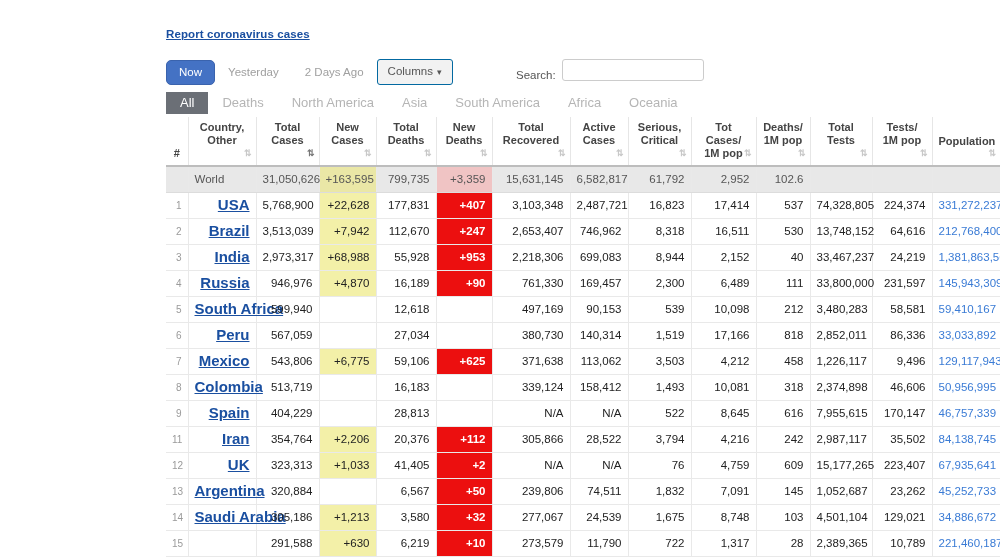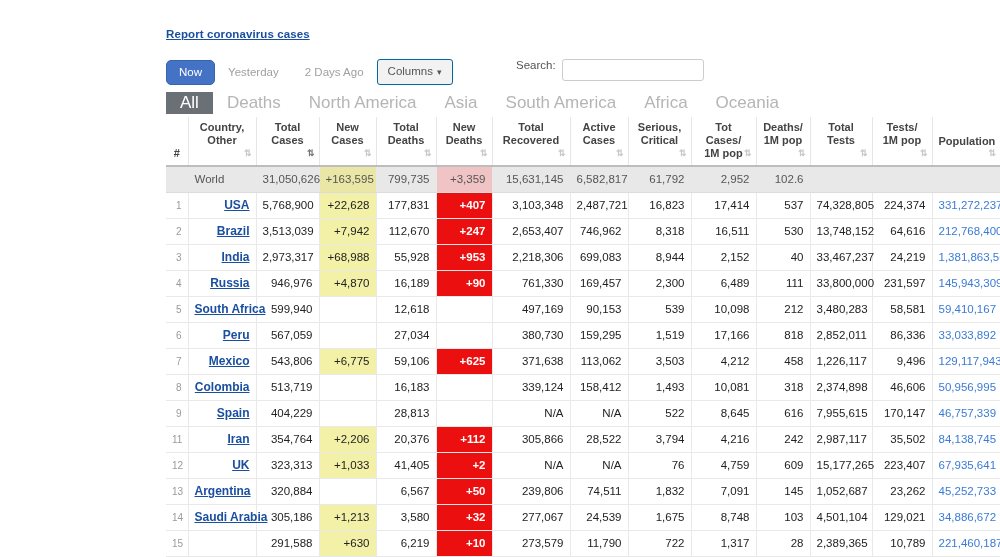--- a/index.html
+++ b/index.html
@@ -39,38 +39,38 @@
   .btn.active{background:#4472c4;color:#fff;border-color:#3a63ad;}
   .btn.plain{color:#a0a0a0;}
   .btn.columns{
     background:#f2f2f2;border:1px solid #0369a1;color:#555;
     padding:5px 10px;border-radius:3px;
   }
   .caret{display:inline-block;margin-left:4px;font-size:9px;}
 
   .search-wrap{
     position:absolute;left:516px;top:59px;
-    display:flex;align-items:flex-start;
+    display:flex;align-items:flex-end;
   }
   .search-label{font-size:11.5px;color:#555;margin-right:6px;}
   .search-input{
     width:130px;height:20px;
     border:1px solid #ccc;border-radius:3px;
     background:#fff;
     font-size:11.5px;font-family:"Liberation Sans",sans-serif;
     padding:0 5px;outline:none;
   }
 
   
   .tabs{
     position:absolute;left:166px;top:92px;
     display:flex;align-items:stretch;
   }
   .tab{
-    font-size:17px;color:#b5b5b5;
+    font-size:13px;color:#b5b5b5;
     padding:4px 14px 5px 14px;
     cursor:pointer;line-height:13px;
   }
   .tab.active{background:#6b6f76;color:#ffffff;}
 
   
   table.main{
     position:absolute;left:166px;top:117px;
     border-collapse:collapse;
     table-layout:fixed;
@@ -103,21 +103,21 @@
     padding:4px 6px;
     text-align:right;
     white-space:nowrap;
     height:17px;
     line-height:15px;
   }
   table.main td:first-child{border-left:none;}
   td.rank{text-align:center;color:#9a9a9a;font-size:10px;width:18px;}
   td.country{text-align:left;}
   td.country a{
-    color:#1a4fa0;text-decoration:underline;font-weight:bold;font-size:12px;
+    color:#1a4fa0;text-decoration:underline;font-weight:bold;font-size:15px;
     cursor:pointer;
   }
   td.pop{color:#3a7bd5;text-align:right;}
   tr.world td{background:#e8e8e8;color:#555;border-bottom:1px solid #dcdcdc;margin-left:32px;}
   tr.world td.country{text-align:left;color:#555;}
   td.newcases{background:#f3f0a8;}
   td.newdeaths{background:#ec0f0f;color:#ffffff;font-weight:bold;}
   td.blank{background:#ffffff;}
   tr.world td.newcases{background:#eae7a6;color:#555;font-weight:normal;}
   tr.world td.newdeaths{background:#f0c4c4;color:#555;font-weight:normal;}
@@ -335,21 +335,21 @@
           <td class="pop">59,410,167</td>
         </tr>
         <tr>
           <td class="rank">6</td>
           <td class="country"><a>Peru</a></td>
           <td>567,059</td>
           <td class="blank"></td>
           <td>27,034</td>
           <td class="blank"></td>
           <td>380,730</td>
-          <td>159,295</td>
+          <td>140,314</td>
           <td>1,519</td>
           <td>17,166</td>
           <td>818</td>
           <td>2,852,011</td>
           <td>86,336</td>
           <td class="pop">33,033,892</td>
         </tr>
         <tr>
           <td class="rank">7</td>
           <td class="country"><a>Mexico</a></td>

